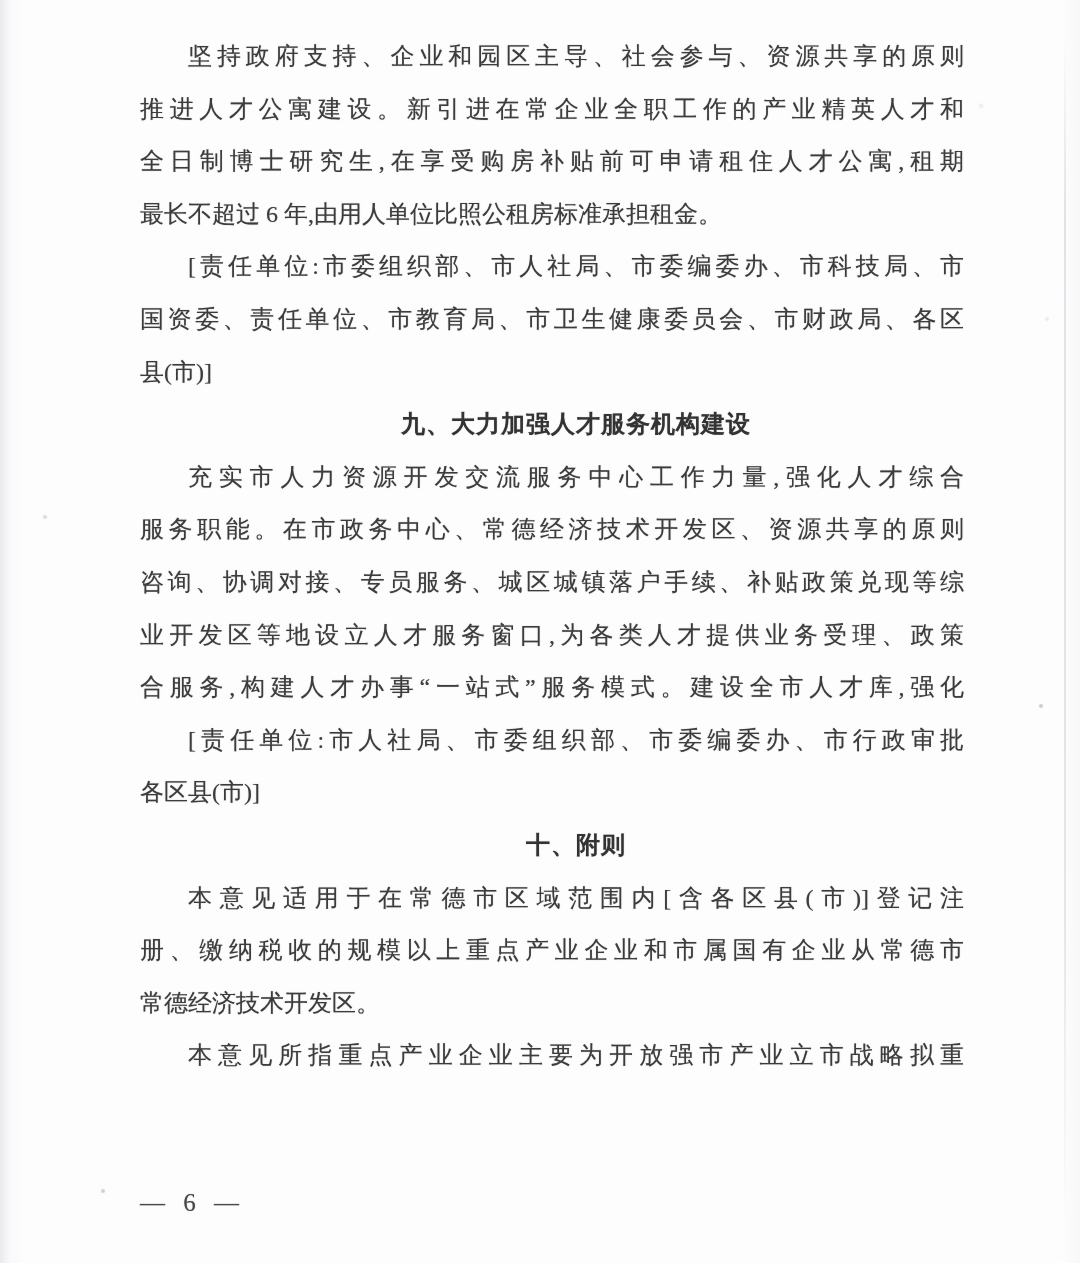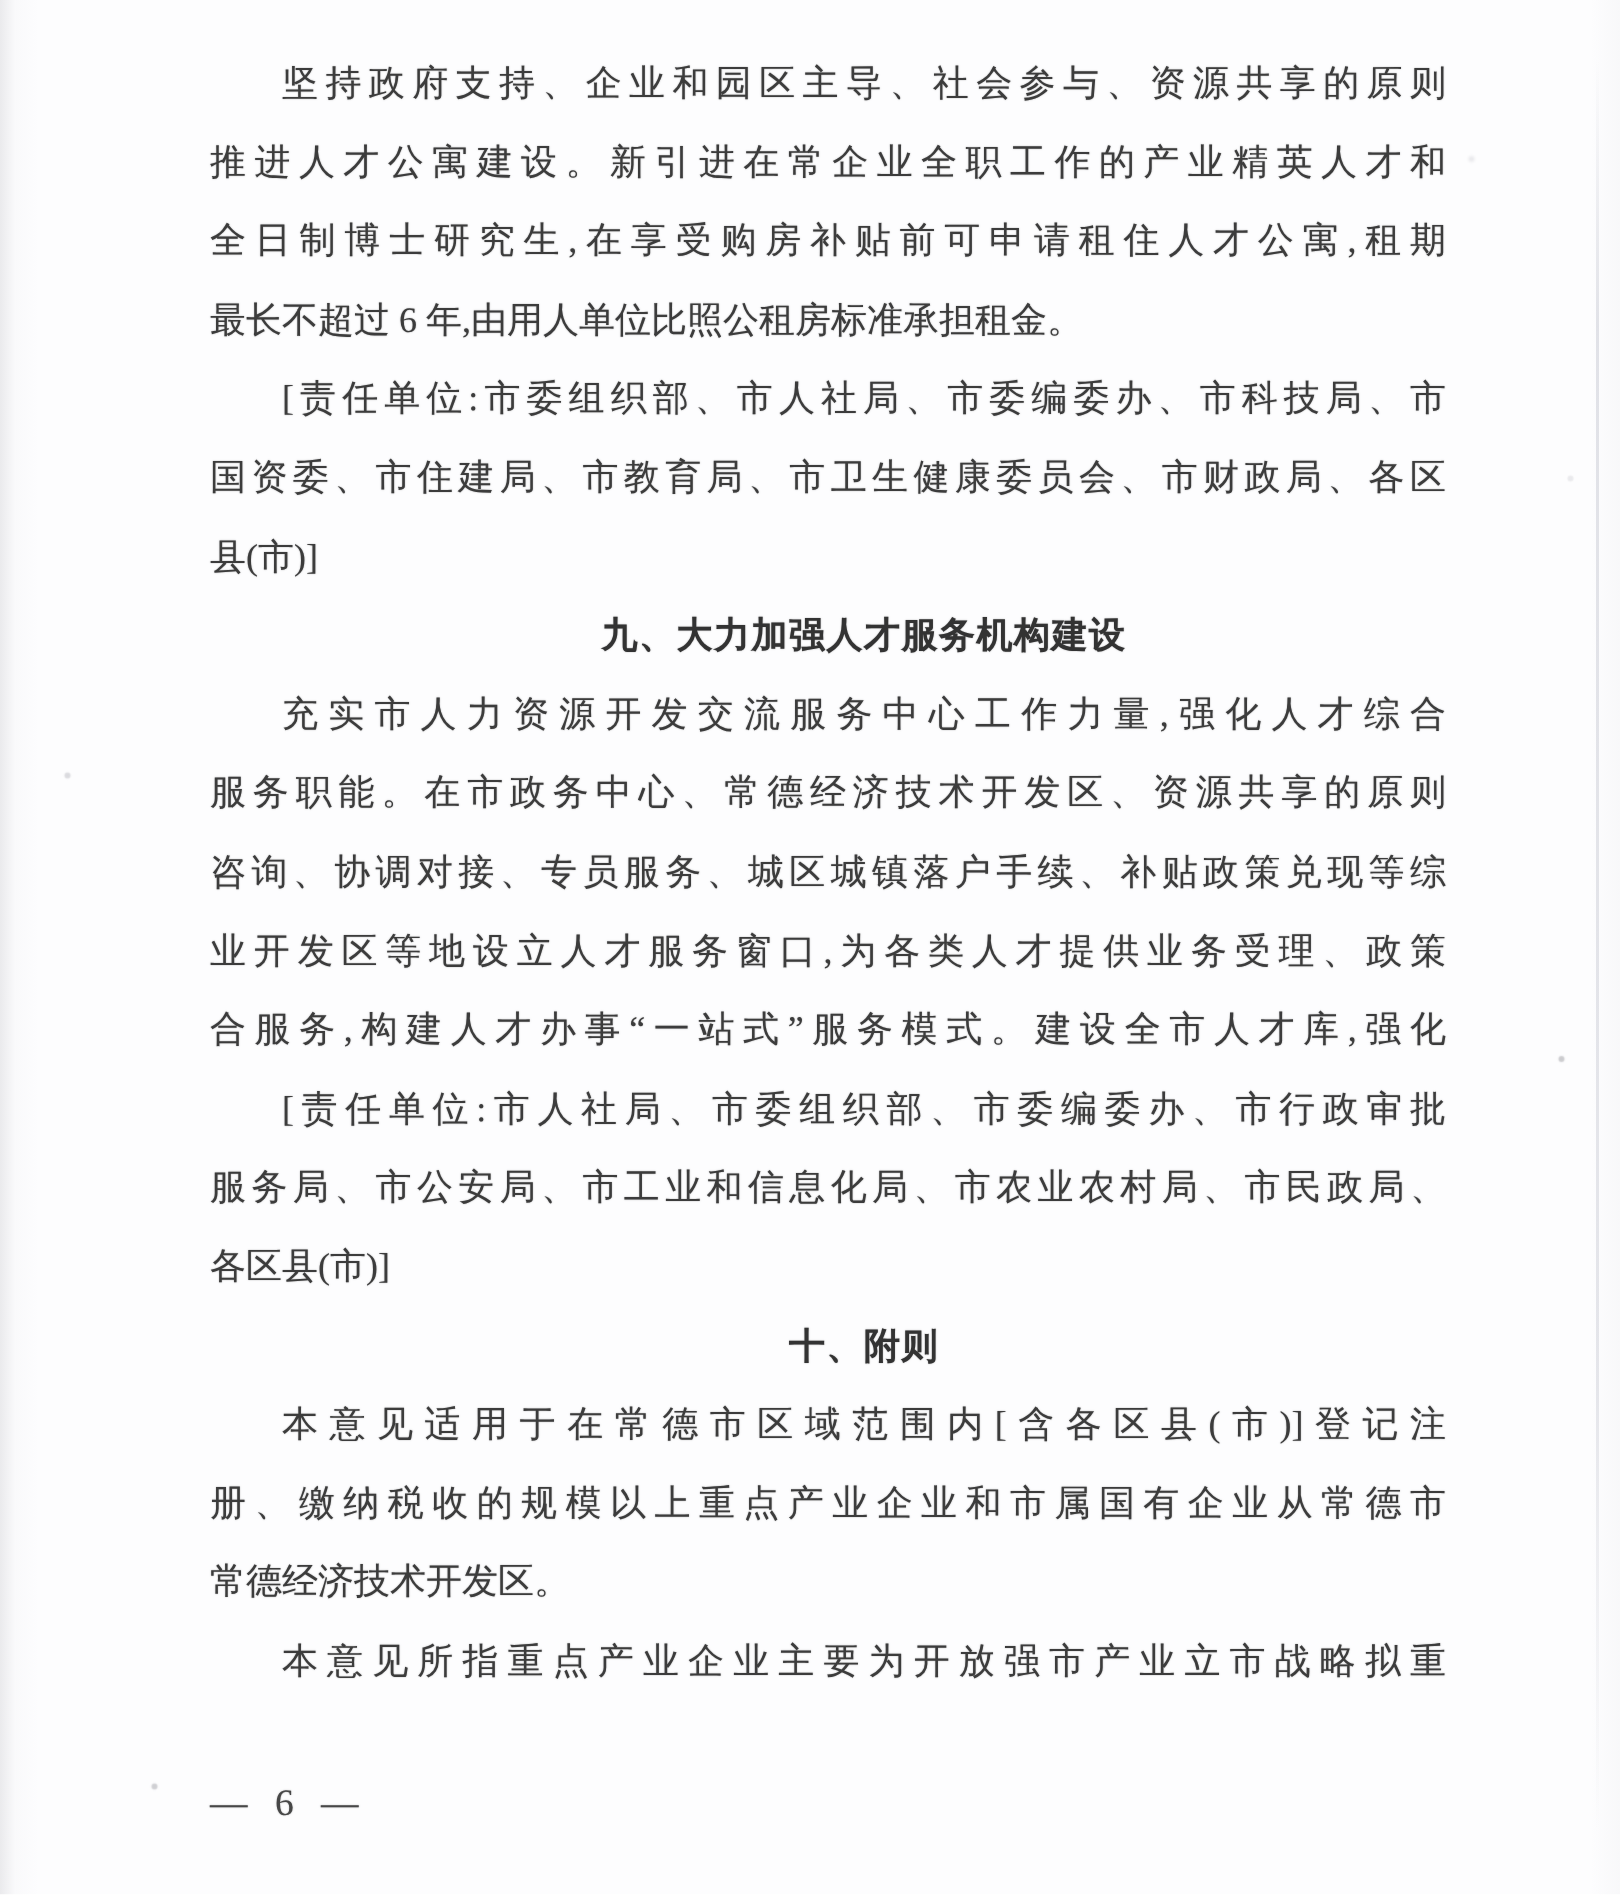--- a/index.html
+++ b/index.html
@@ -86,30 +86,29 @@
 <div class="page">
   <div class="scan-line"></div>
   <div class="specks"></div>
 
   <div class="doc">
     <div class="ln fill ind">坚持政府支持、企业和园区主导、社会参与、资源共享的原则</div>
     <div class="ln fill">推进人才公寓建设。新引进在常企业全职工作的产业精英人才和</div>
     <div class="ln fill">全日制博士研究生,在享受购房补贴前可申请租住人才公寓,租期</div>
     <div class="ln">最长不超过 6 年,由用人单位比照公租房标准承担租金。</div>
     <div class="ln fill ind">[责任单位:市委组织部、市人社局、市委编委办、市科技局、市</div>
-    <div class="ln fill">国资委、市住建局、市教育局、市卫生健康委员会、市财政局、各区</div>
+    <div class="ln fill">国资委、责任单位、市教育局、市卫生健康委员会、市财政局、各区</div>
     <div class="ln">县(市)]</div>
     <div class="ln hd ind">九、大力加强人才服务机构建设</div>
     <div class="ln fill ind">充实市人力资源开发交流服务中心工作力量,强化人才综合</div>
     <div class="ln fill">服务职能。在市政务中心、常德经济技术开发区、资源共享的原则</div>
     <div class="ln fill">咨询、协调对接、专员服务、城区城镇落户手续、补贴政策兑现等综</div>
     <div class="ln fill">业开发区等地设立人才服务窗口,为各类人才提供业务受理、政策</div>
     <div class="ln fill">合服务,构建人才办事“一站式”服务模式。建设全市人才库,强化</div>
     <div class="ln fill ind">[责任单位:市人社局、市委组织部、市委编委办、市行政审批</div>
-    <div class="ln fill">服务局、市公安局、市工业和信息化局、市农业农村局、市民政局、</div>
     <div class="ln">各区县(市)]</div>
     <div class="ln hd ind">十、附则</div>
     <div class="ln fill ind">本意见适用于在常德市区域范围内[含各区县(市)]登记注</div>
     <div class="ln fill">册、缴纳税收的规模以上重点产业企业和市属国有企业从常德市</div>
     <div class="ln">常德经济技术开发区。</div>
     <div class="ln fill ind">本意见所指重点产业企业主要为开放强市产业立市战略拟重</div>
   </div>
 
   <div class="page-number">— 6 —</div>
 </div>

